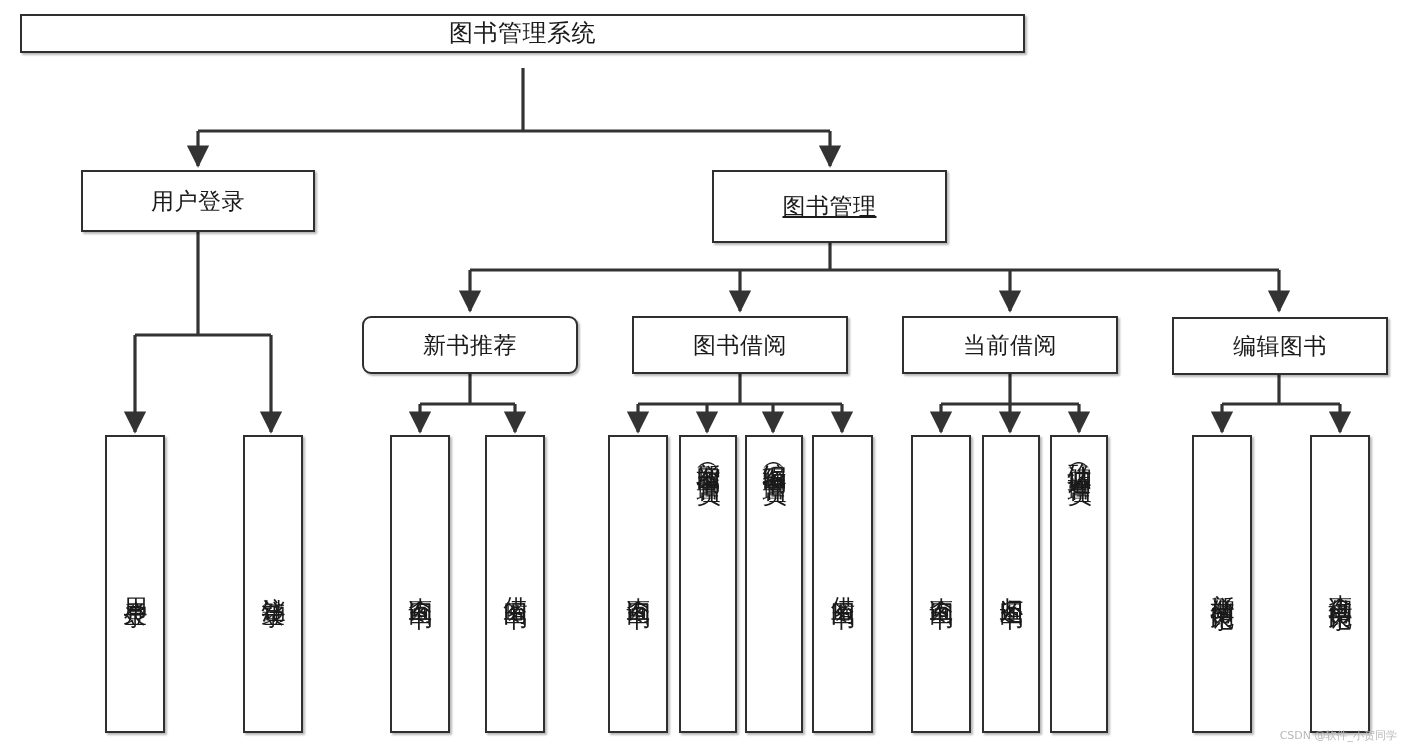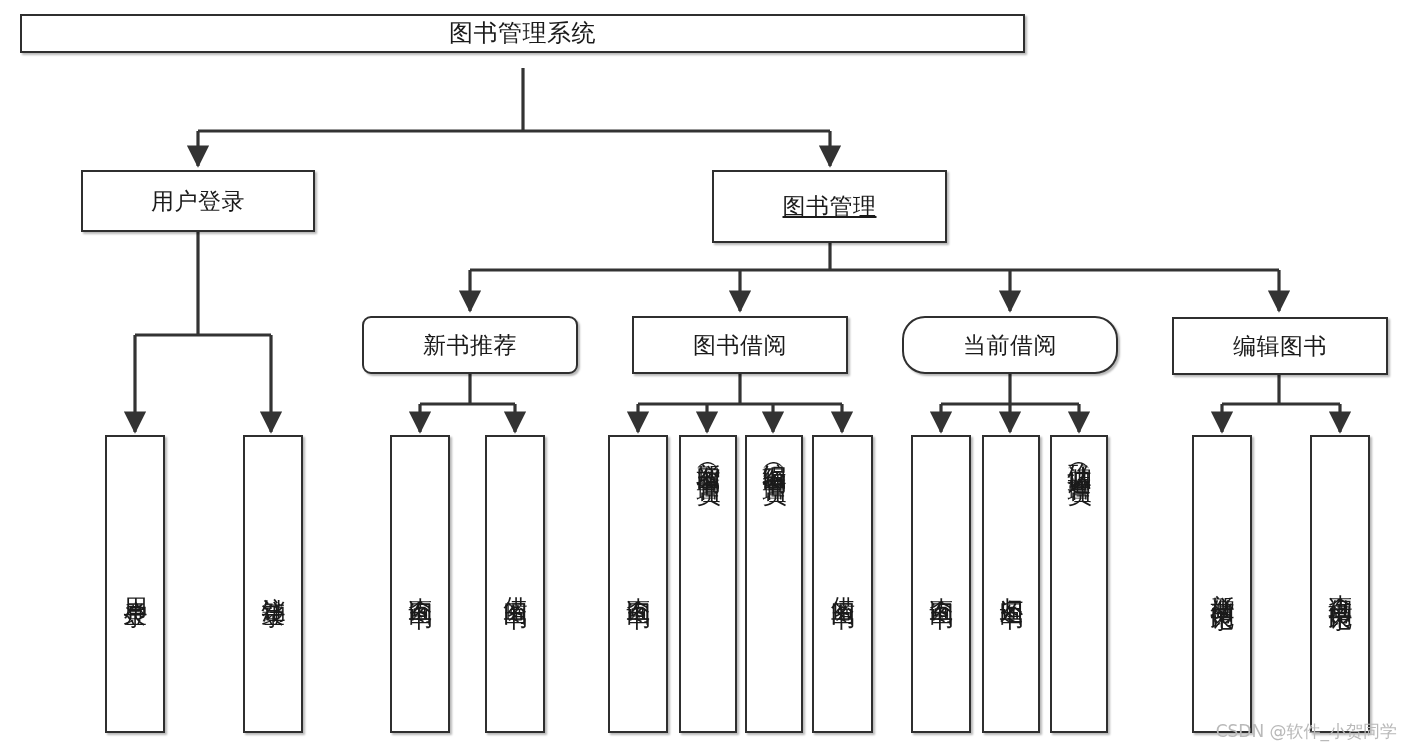--- a/index.html
+++ b/index.html
@@ -65,21 +65,21 @@
     white-space: nowrap;
   }
   .node.v.centered {
     align-items: center;
     padding-top: 0;
   }
   #watermark {
     position: absolute;
     right: 8px;
     bottom: 4px;
-    font-size: 17px;
+    font-size: 11px;
     color: #b9b9b9;
     white-space: nowrap;
     font-family: "DejaVu Sans", "Liberation Sans", sans-serif;
     margin-top: 33px;
   }
 </style>
 </head>
 <body>
 
 <div id="canvas">
@@ -180,21 +180,21 @@
   </div>
 
   <div class="node h" style="left:362px; top:316px; width:216px; height:58px;border-radius:9px;">
     <span class="label">新书推荐</span>
   </div>
 
   <div class="node h" style="left:632px; top:316px; width:216px; height:58px;">
     <span class="label">图书借阅</span>
   </div>
 
-  <div class="node h" style="left:902px; top:316px; width:216px; height:58px;border-radius:23px;">
+  <div class="node h" style="left:902px; top:316px; width:216px; height:58px;">
     <span class="label">当前借阅</span>
   </div>
 
   <div class="node h" style="left:1172px; top:317px; width:216px; height:58px;">
     <span class="label">编辑图书</span>
   </div>
 
   <div class="node v centered" style="left:105px; top:435px; width:60px; height:298px;">
     <span class="label">用户登录</span>
   </div>

